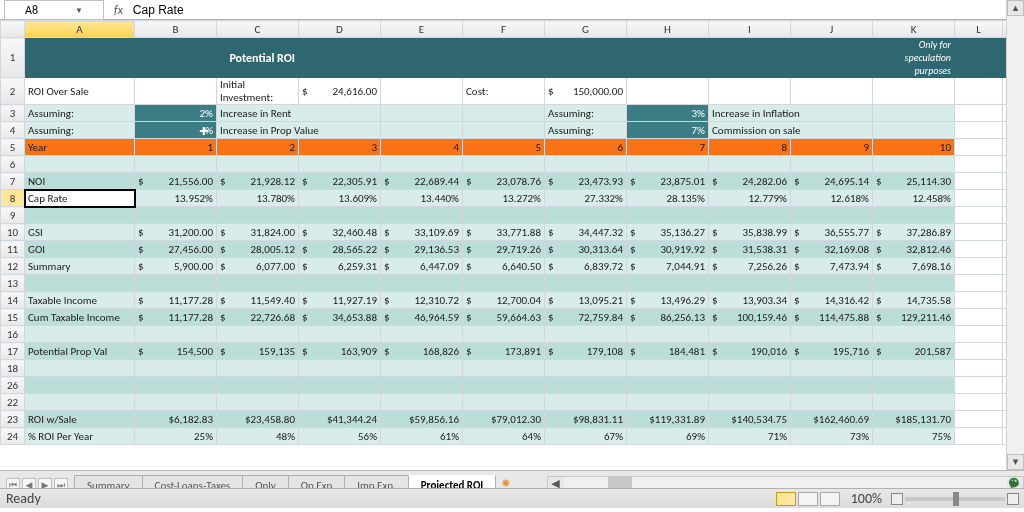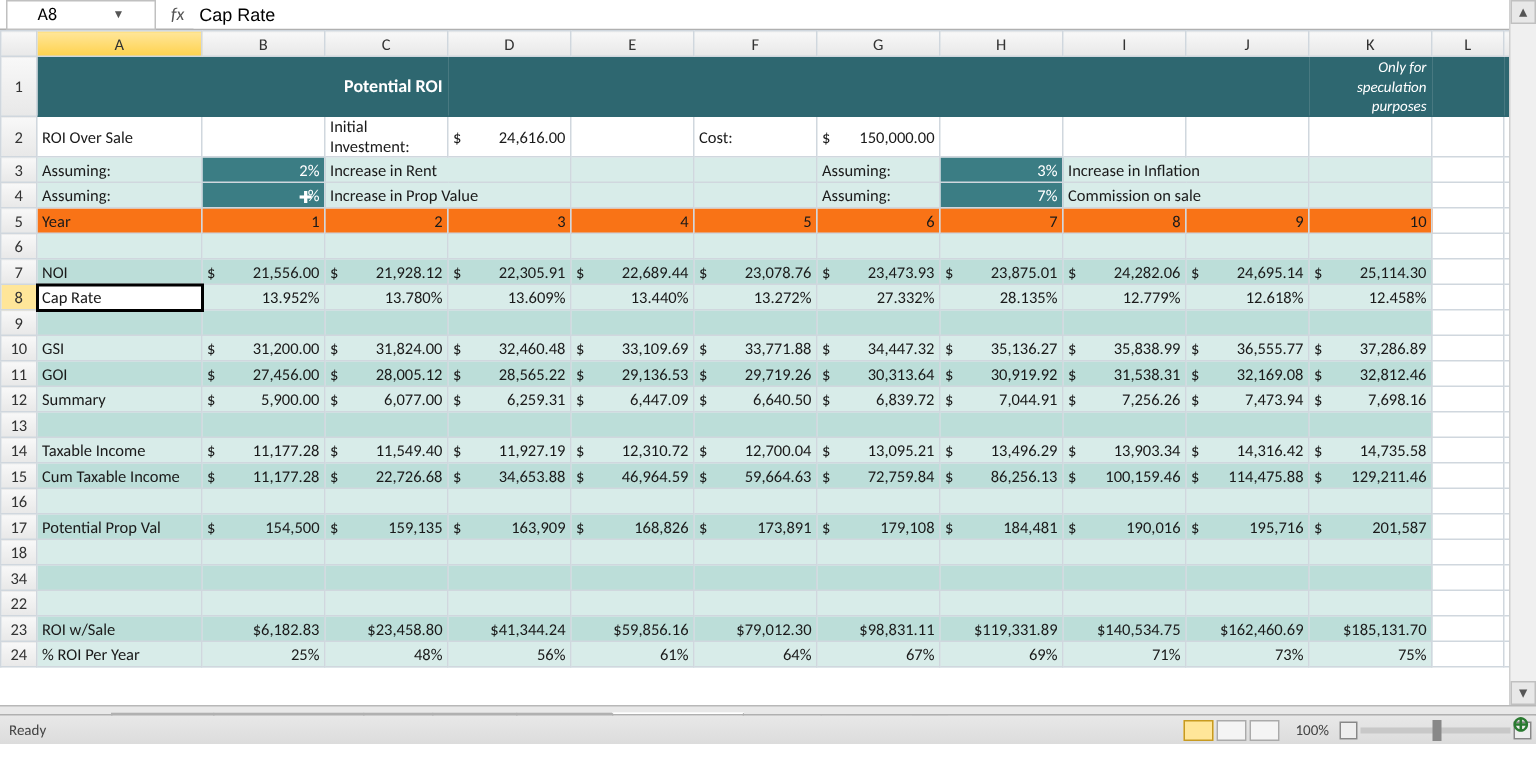--- a/index.html
+++ b/index.html
@@ -111,24 +111,24 @@
     position: absolute; top: 0; bottom: 0; width: 16px;
     background: #e8e8e8; text-align: center; line-height: 14px; color: #555;
   }
   .hscroll .l { left: 0; }
   .hscroll .r { right: 0; }
   .hscroll .thumb {
     position: absolute; left: 60px; width: 24px; top: 0; bottom: 0;
     background: #c8c8c8;
   }
   .status {
-    position: absolute; left: 0; right: 0; bottom: 16px; height: 20px;
+    position: absolute; left: 0; right: 0; bottom: 4px; height: 20px;
     background: linear-gradient(#e8e8e8,#dcdcdc);
     border-top: 1px solid #b0b0b0;
-    display: flex; align-items: center; font-size: 10px; color: #444;
+    display: flex; align-items: center; font-size: 14px; color: #444;
     padding: 0 6px;
   }
   .status .spacer { flex: 1; }
   .view-btn { width: 20px; height: 14px; border: 1px solid #aaa; margin: 0 1px; background: #f4f4f4; }
   .view-btn.active { background: #ffe699; border-color: #c79a20; }
   .zoom-lbl { margin: 0 10px; }
   .zoom-track {
     width: 100px; height: 4px; background: #c8c8c8; position: relative; margin: 0 4px;
   }
   .zoom-track::before, .zoom-track::after {
@@ -469,21 +469,21 @@
           <td class="bandL"></td>
           <td class="bandL"></td>
           <td class="bandL"></td>
           <td class="bandL"></td>
           <td class="bandL"></td>
           <td class="bandL"></td>
           <td></td>
           <td></td>
         </tr>
         <tr>
-          <th class="rowh">34</th>
+          <th class="rowh">26</th>
           <td class="bandD"></td>
           <td class="bandD"></td>
           <td class="bandD"></td>
           <td class="bandD"></td>
           <td class="bandD"></td>
           <td class="bandD"></td>
           <td class="bandD"></td>
           <td class="bandD"></td>
           <td class="bandD"></td>
           <td class="bandD"></td>

